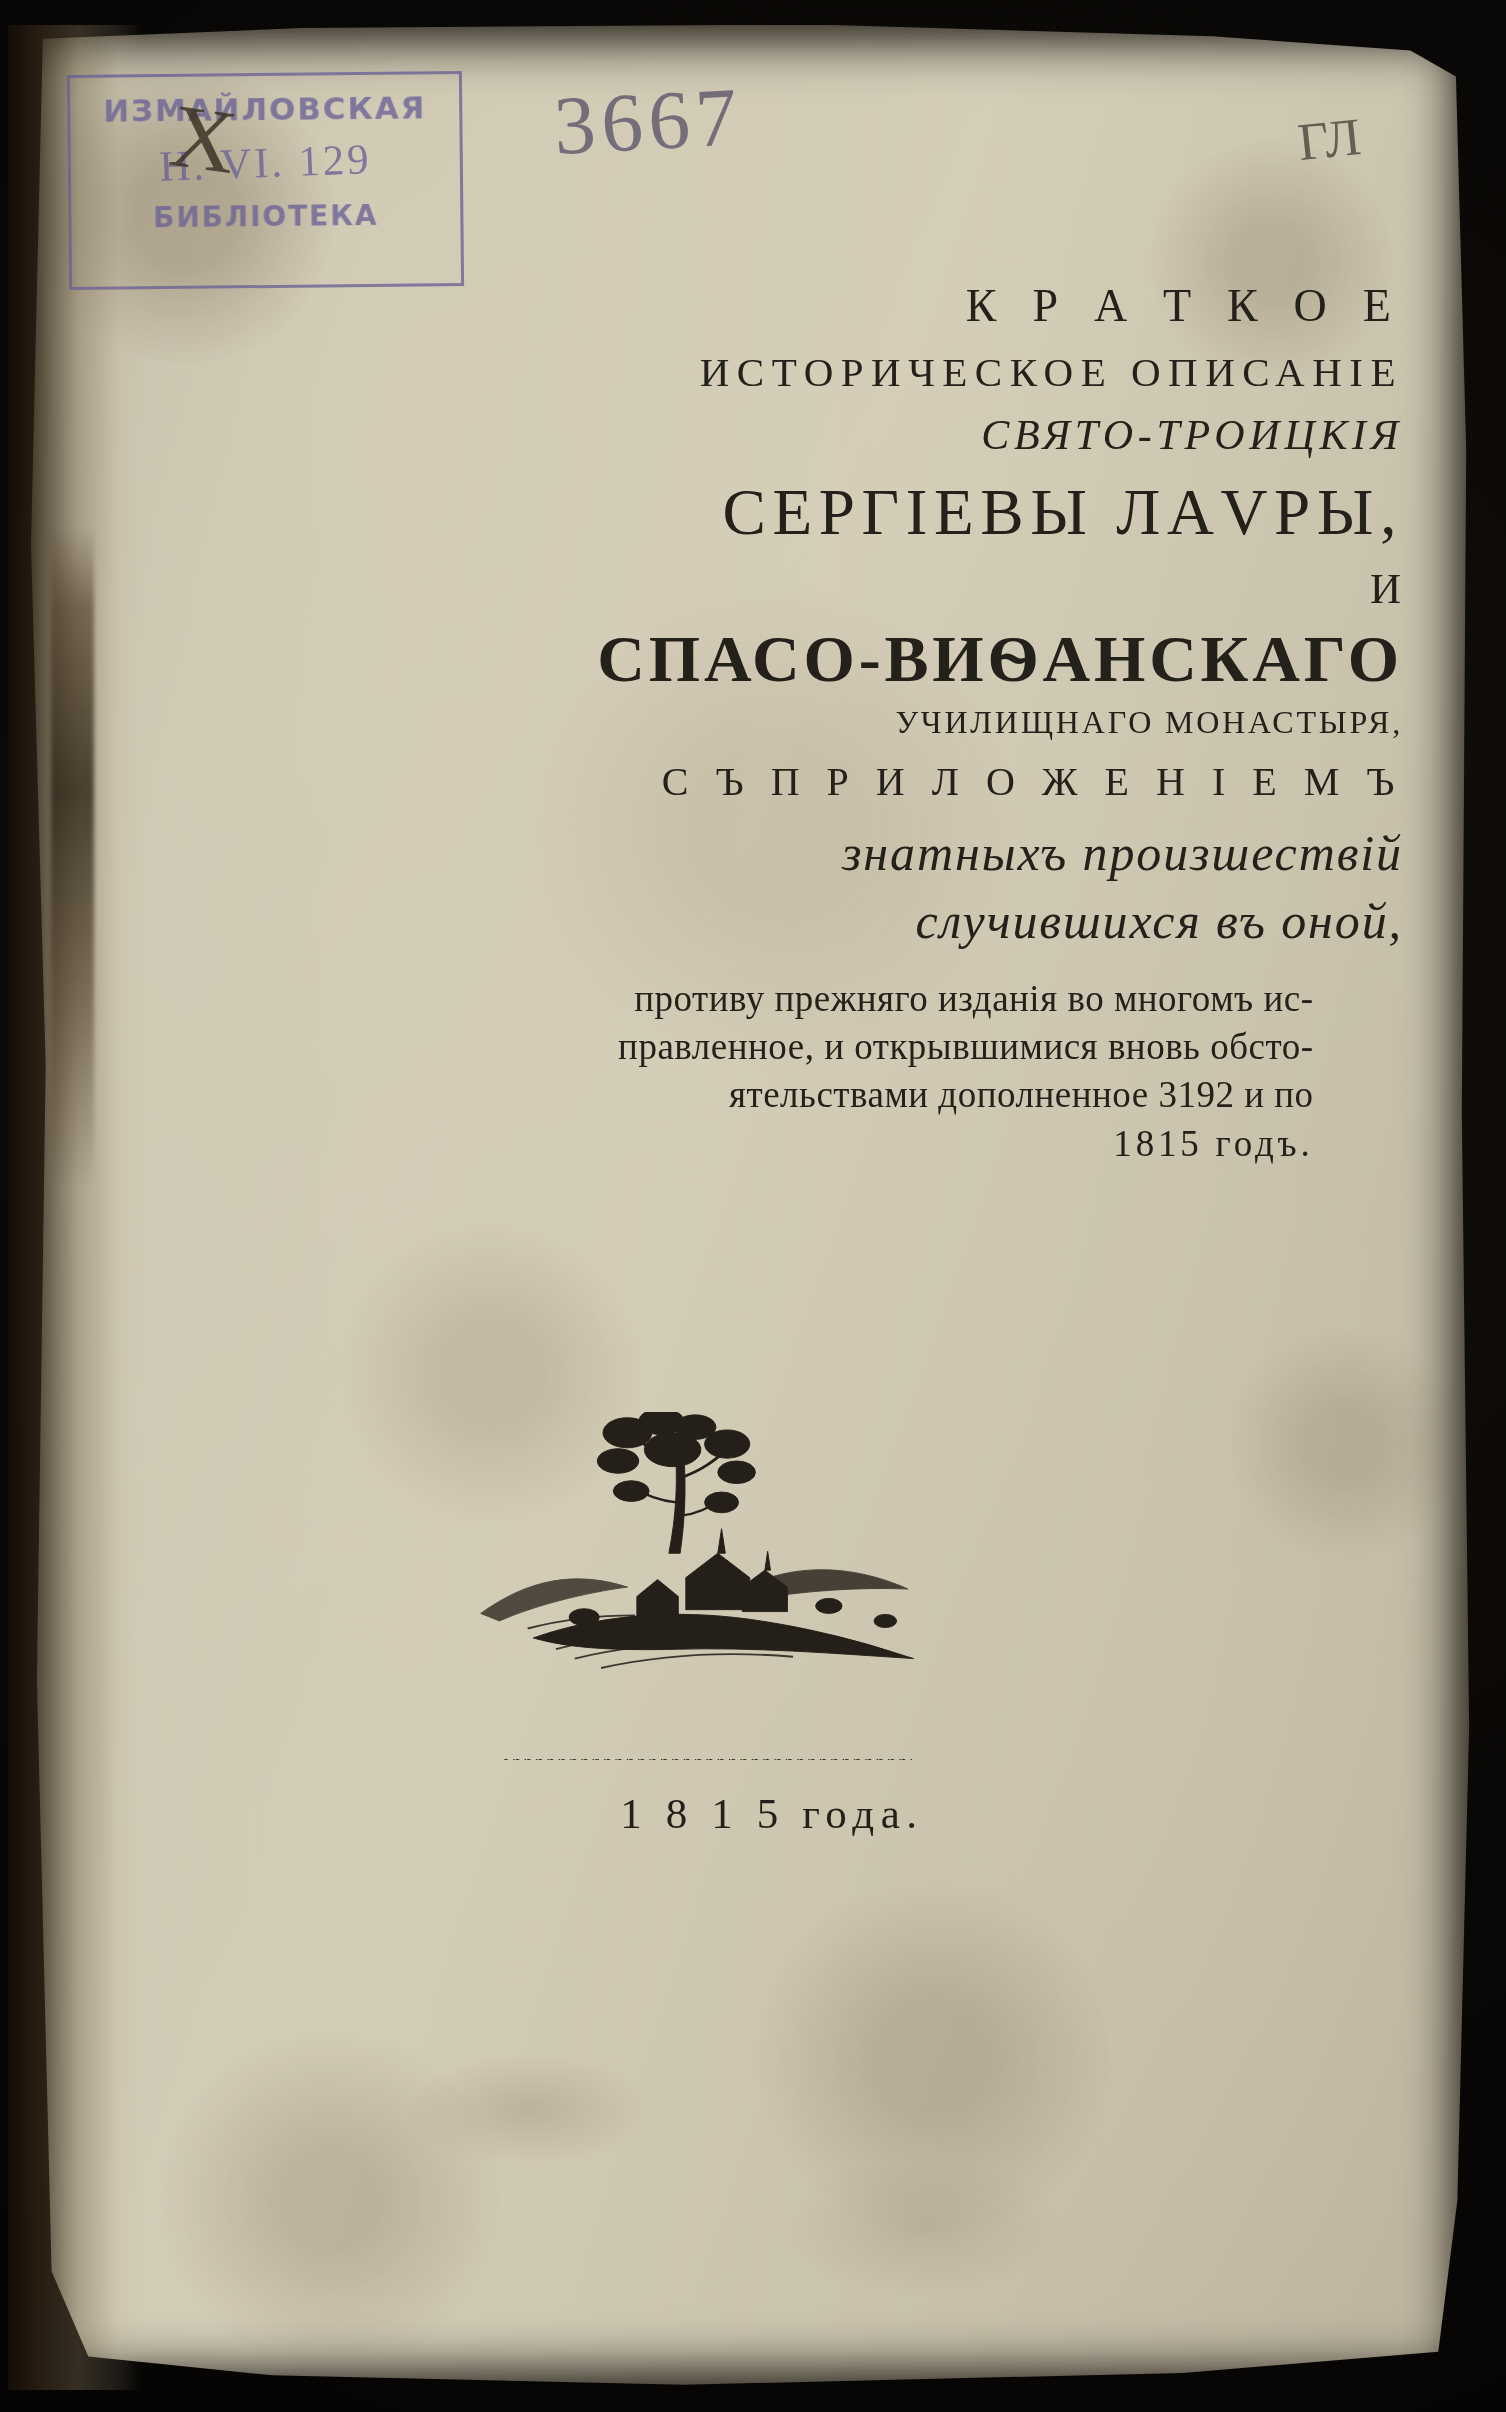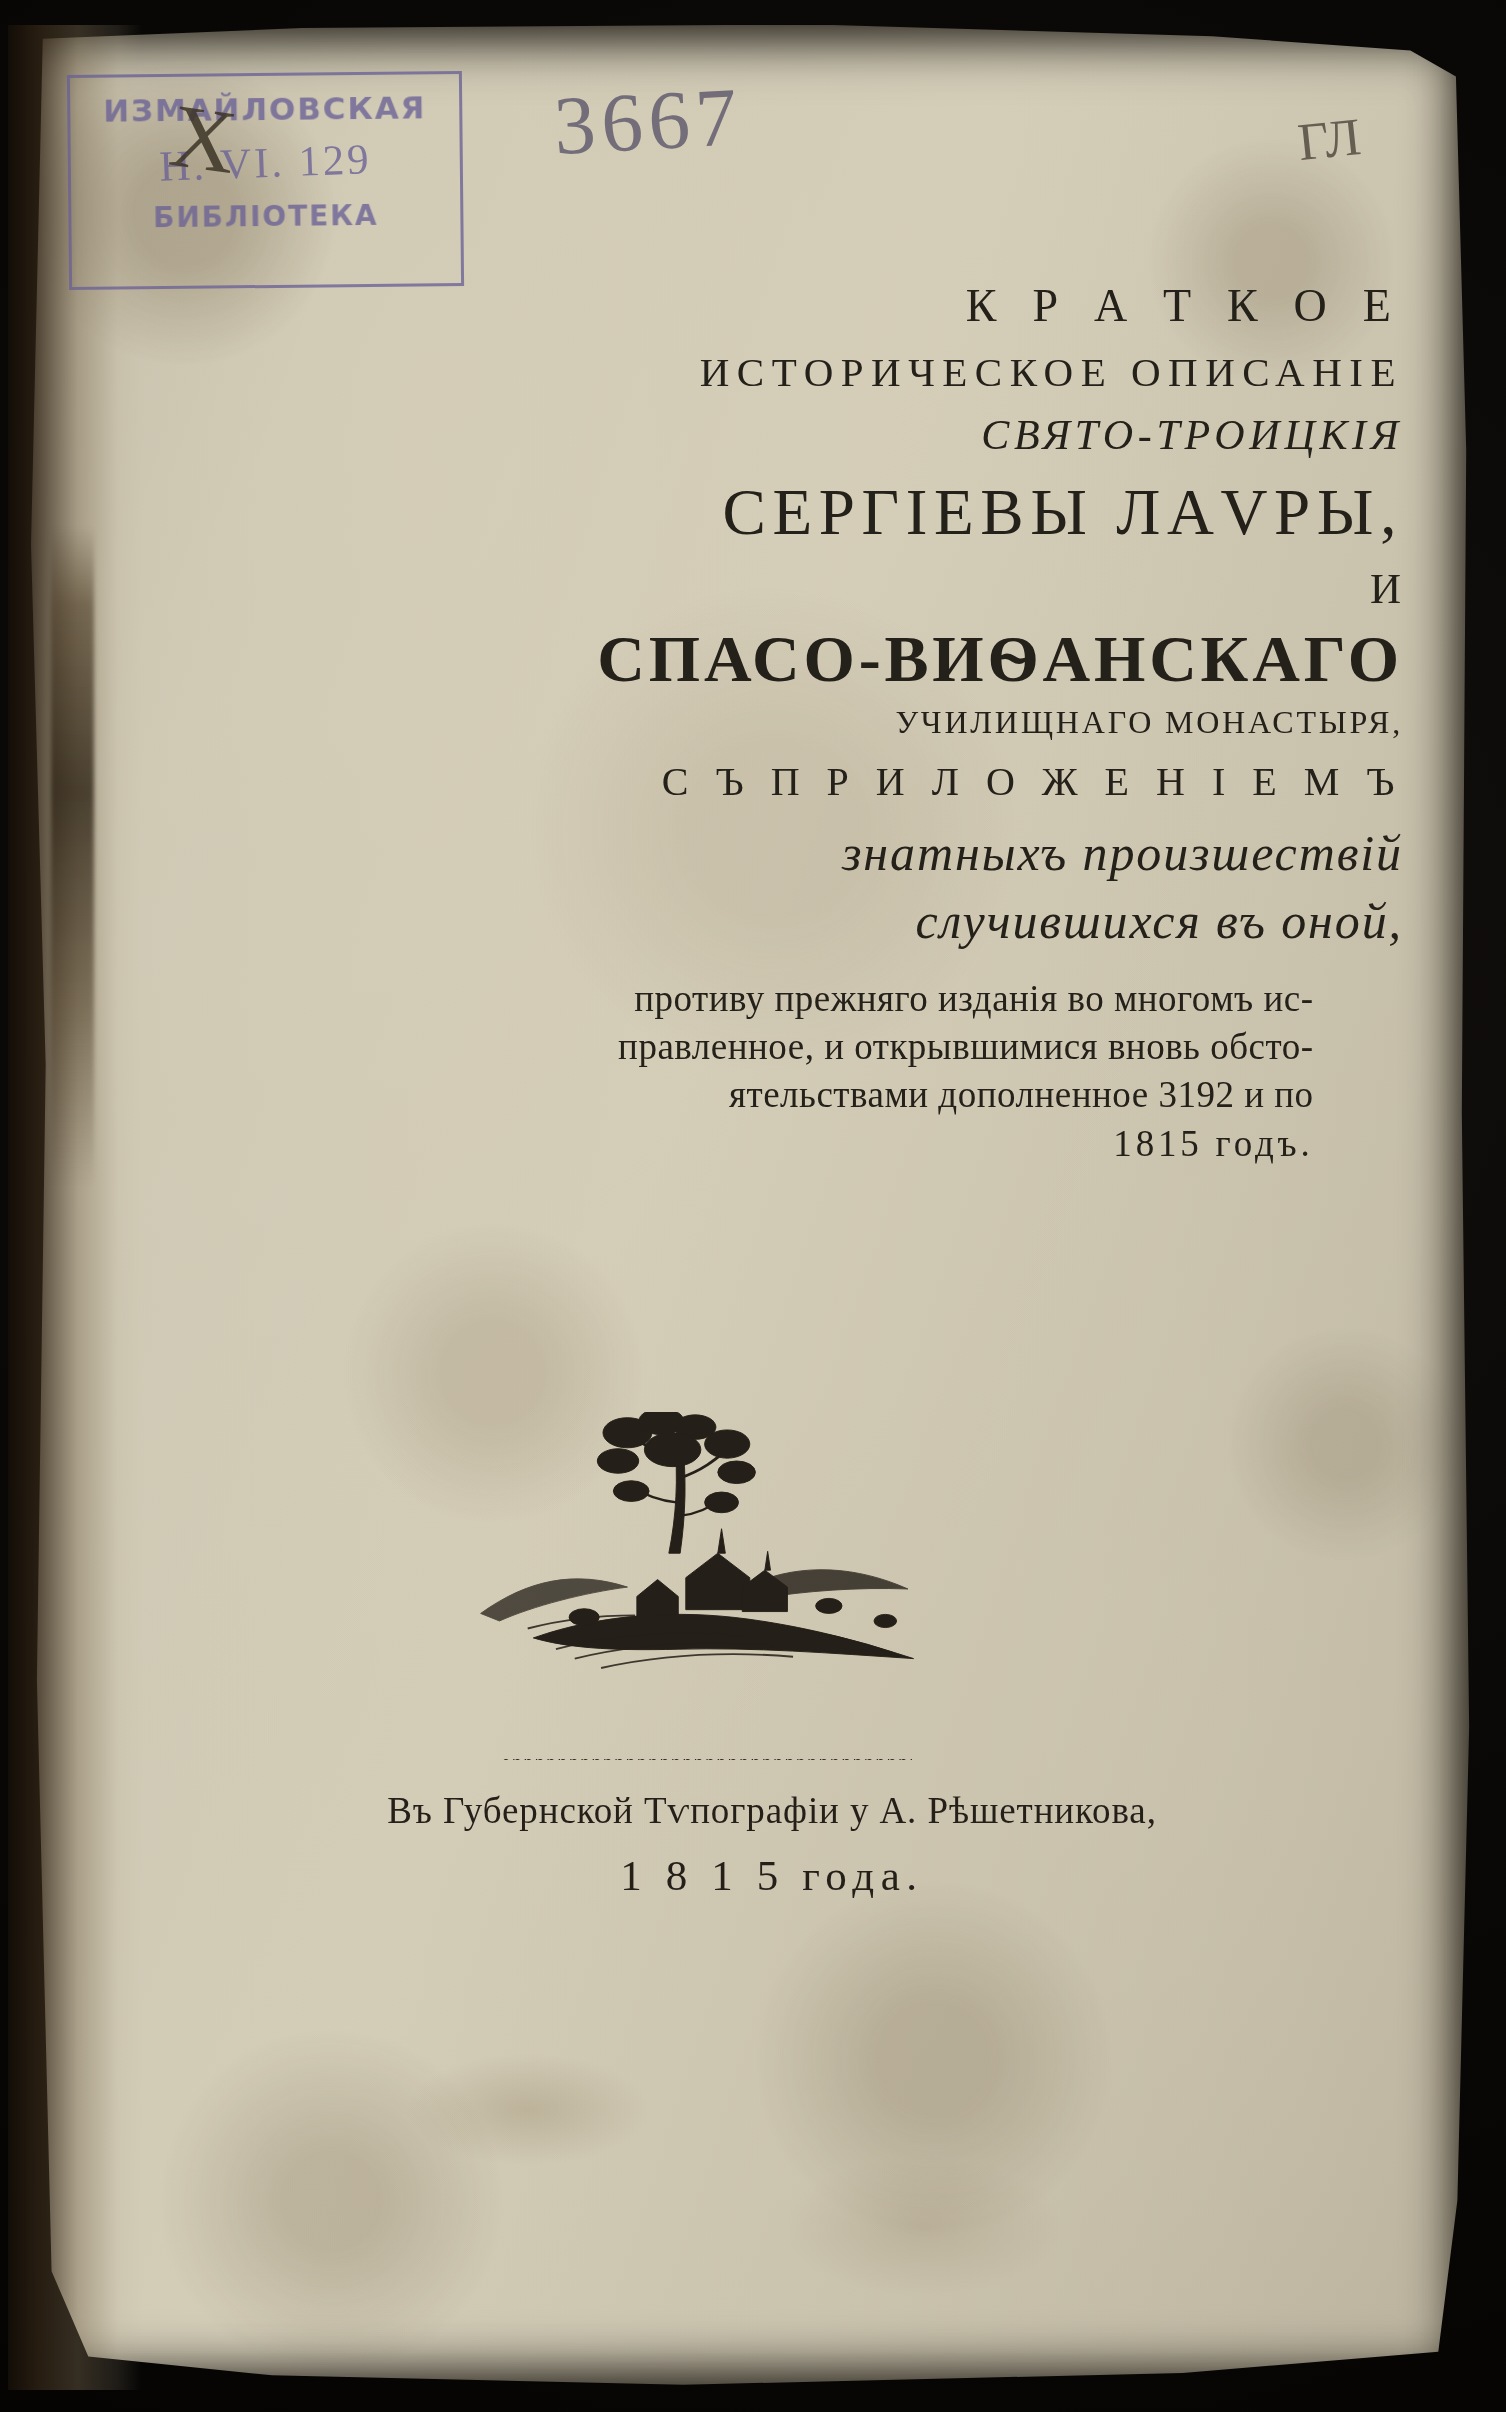--- a/index.html
+++ b/index.html
@@ -409,21 +409,20 @@
         <ellipse cx="150" cy="218" rx="16" ry="9"></ellipse>
         <ellipse cx="410" cy="206" rx="14" ry="8"></ellipse>
         <ellipse cx="470" cy="222" rx="12" ry="7"></ellipse>
       </g>
     </svg>
   </div>
 
   <div class="rule">~~~~~~~~~~~~~~~~~~~~~~~~~~~~~~~~~~~~</div>
 
   <div class="imprint">
-    <div class="i-press">Въ Губернской Тѵпографiи у А. Рѣшетникова,</div>
     <div class="i-year">1 8 1 5  года.</div>
   </div>
 
   <div class="stain-a"></div>
   <div class="stain-b"></div>
 
 </div>
 
 
 </body></html>

